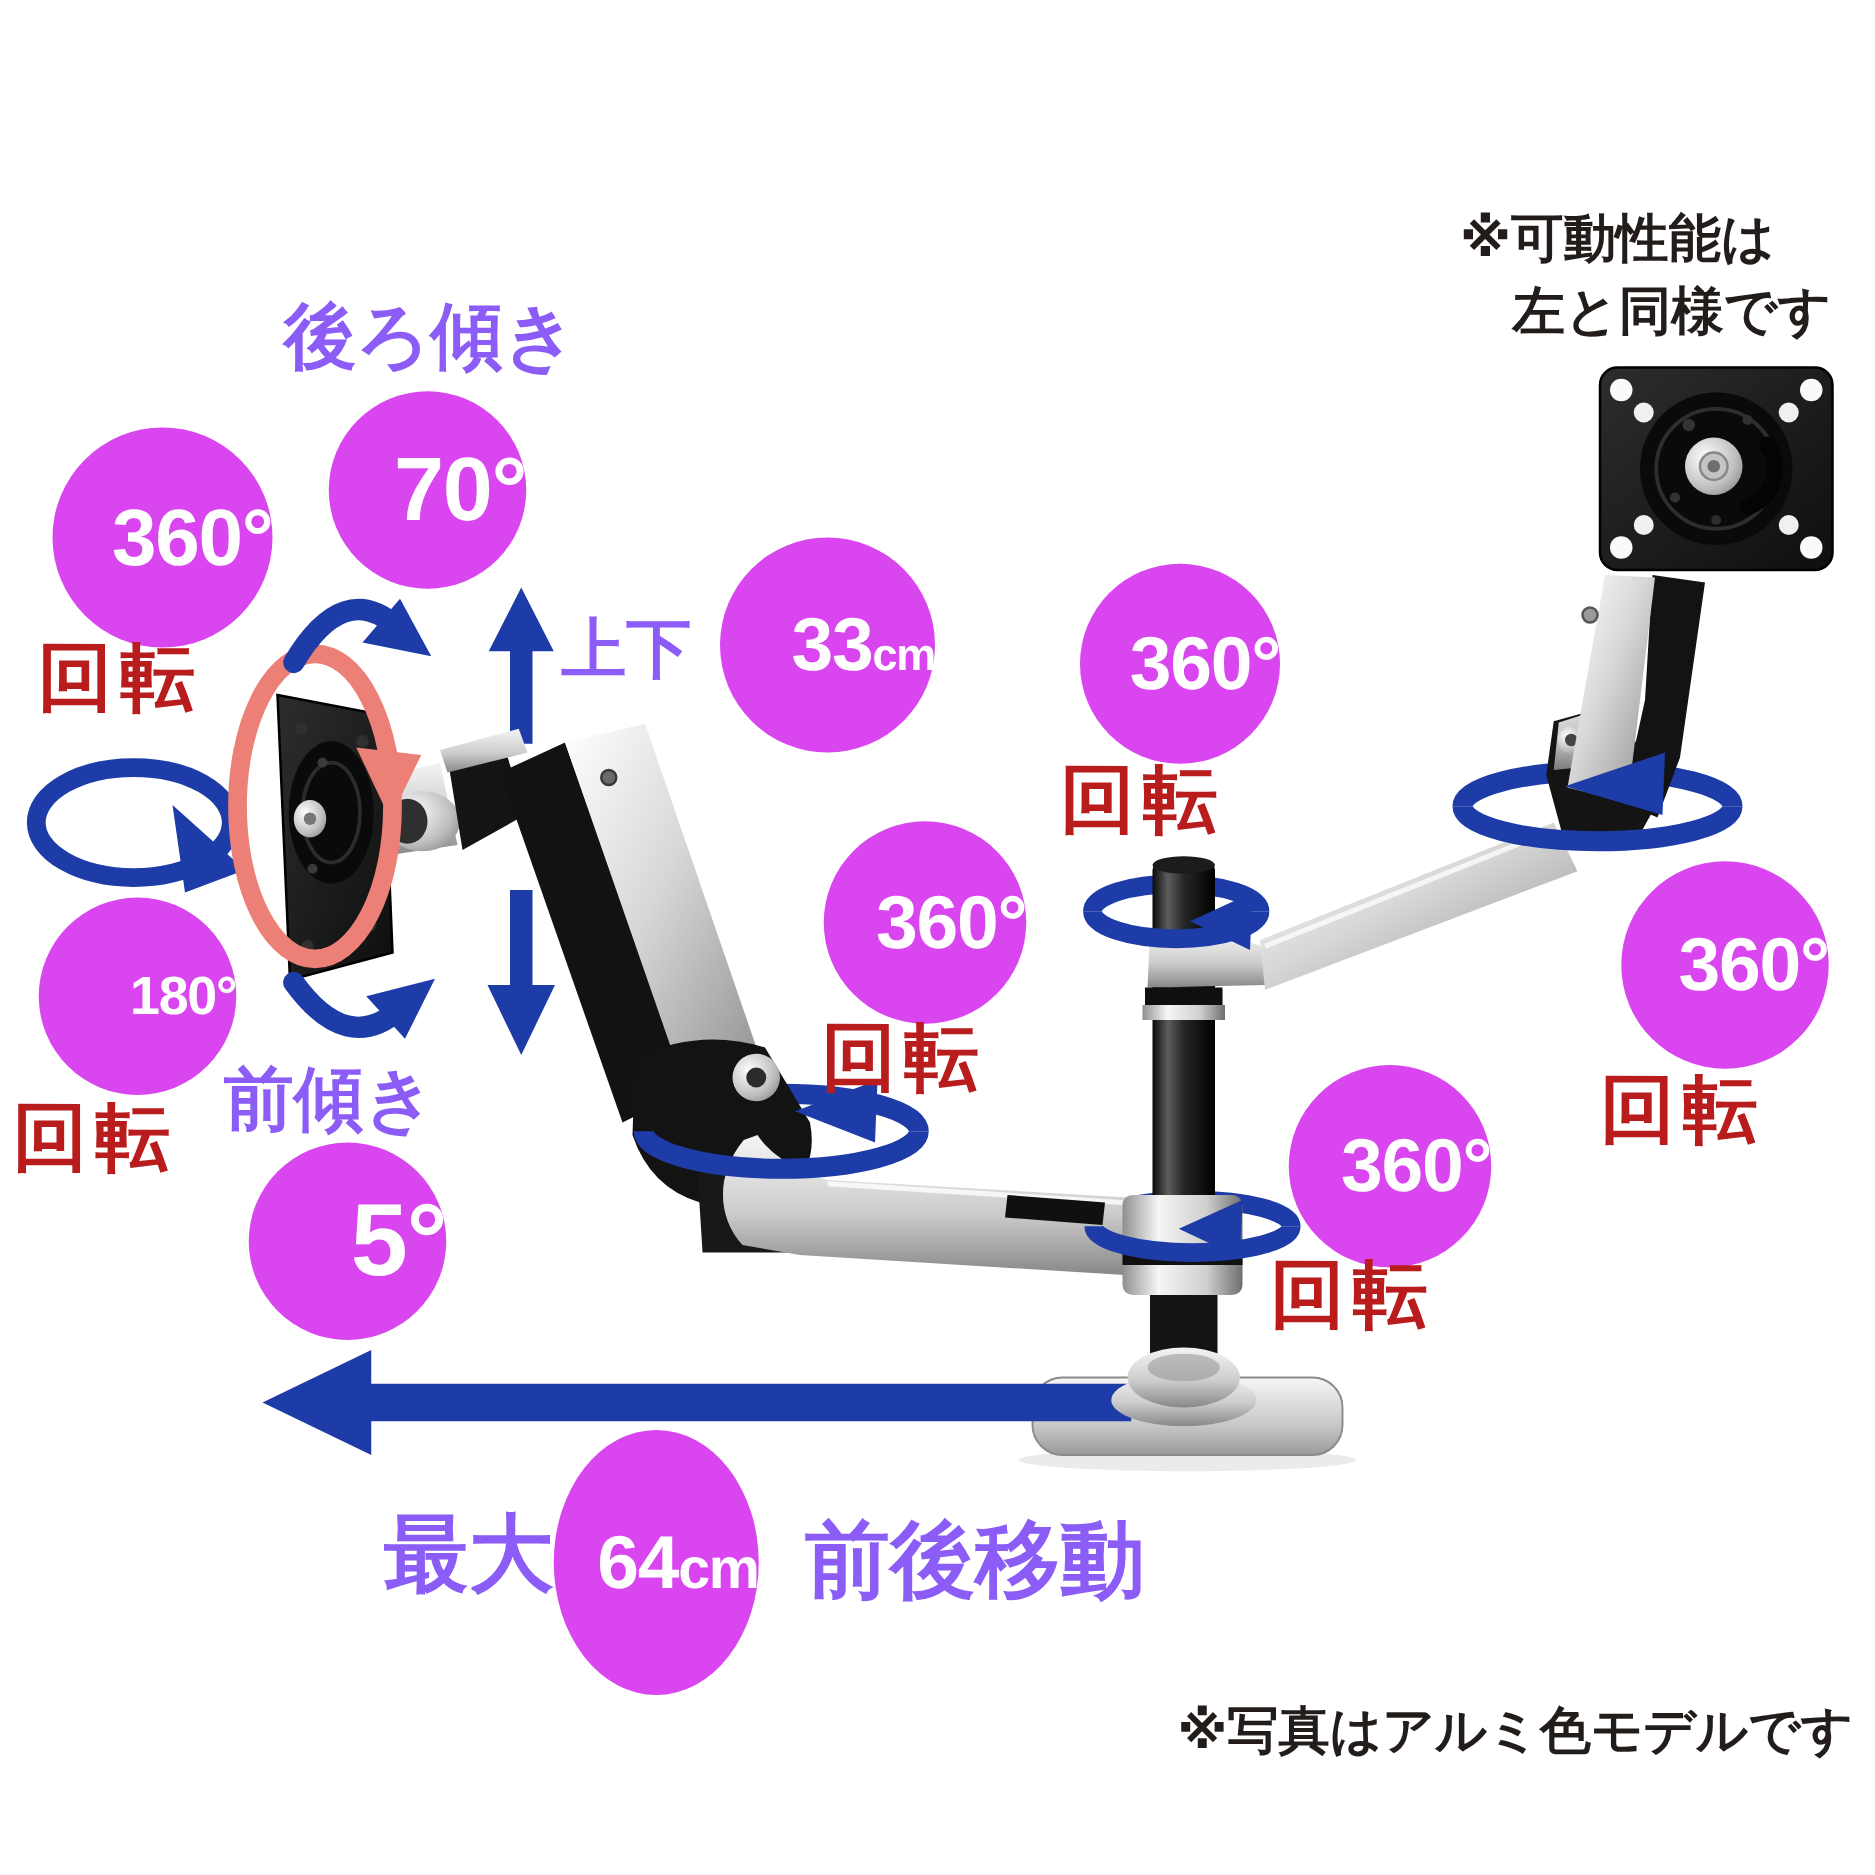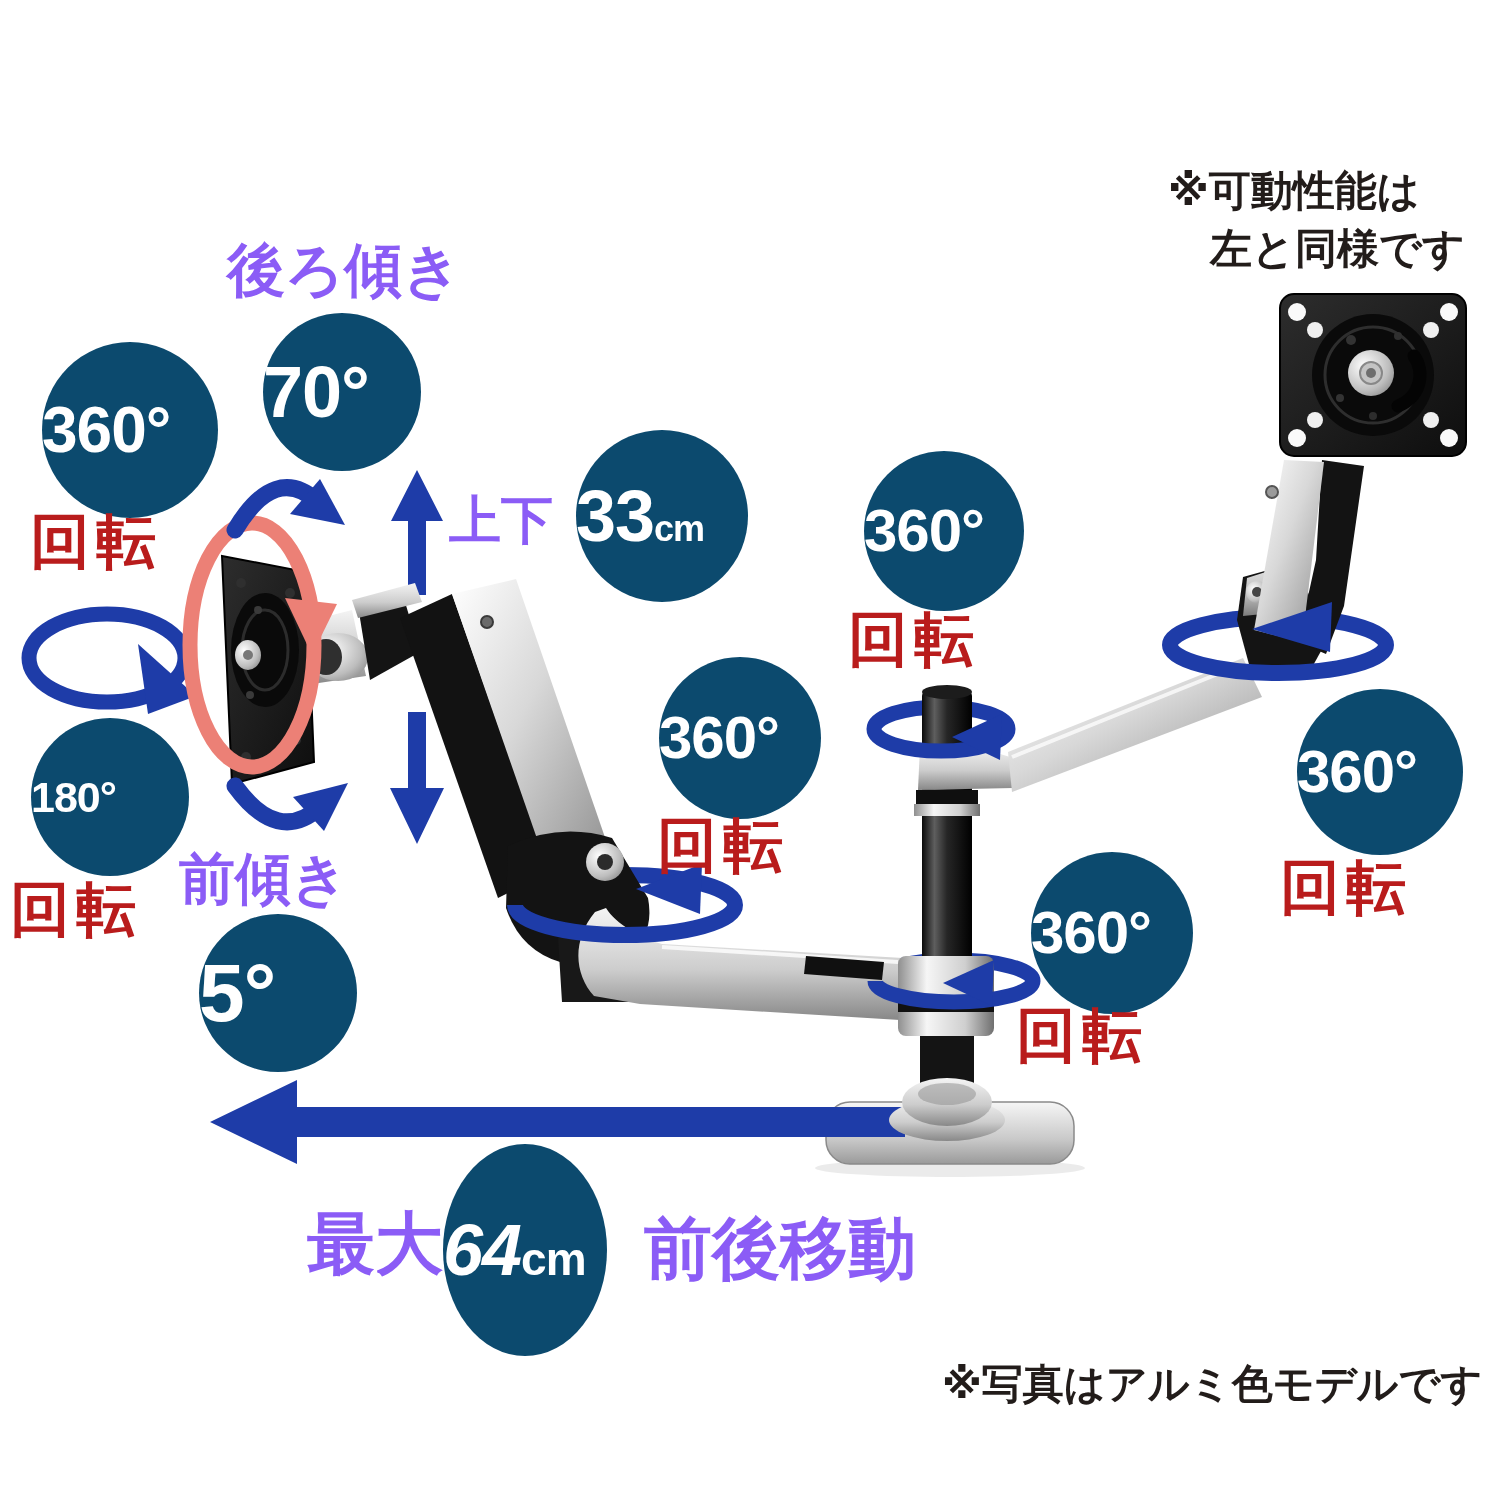--- a/index.html
+++ b/index.html
@@ -2,22 +2,22 @@
 <html><head>
 <meta charset="utf-8">
 <style>
   html,body{margin:0;padding:0;background:#fff;}
   #stage{
     position:relative;width:1500px;height:1500px;background:#ffffff;overflow:hidden;
     font-family:"Liberation Sans","DejaVu Sans",sans-serif;
   }
   #stage svg{position:absolute;left:0;top:0;}
   .badge{
-    position:absolute;border-radius:50%;background:#0c4a6e;color:#fff;
-    display:flex;align-items:center;justify-content:flex-start;
+    position:absolute;border-radius:50%;background:#d946ef;color:#fff;
+    display:flex;align-items:center;justify-content:flex-end;
     font-weight:700;line-height:1;letter-spacing:-1px;
   }
   .badge .u{font-weight:700;}
   .jp{position:absolute;color:#8b5cf6;font-weight:700;line-height:1.25;white-space:nowrap;}
   .kaiten{position:absolute;color:#b91c1c;font-weight:700;text-align:left;letter-spacing:6px;line-height:1;white-space:nowrap;}
   .note{position:absolute;color:#221c1a;font-weight:600;line-height:1.35;white-space:nowrap;}
   .txtlayer{pointer-events:none;}
 </style>
 </head>
 <body>
@@ -234,21 +234,21 @@
     <div class="kaiten" style="left:30px;top:512px;width:200px;font-size:60px;">回転</div>
 
     <div class="badge" style="left:263px;top:313px;width:158px;height:158px;font-size:72px;">
       <span>70°</span>
     </div>
 
     <div class="jp" style="left:449px;top:488px;font-size:52px;">上下</div>
 
     <div class="badge" style="left:576px;top:430px;width:172px;height:172px;">
       <span style="display:inline-flex;align-items:baseline;">
-        <span class="v" style="font-size:72px;">33</span>
+        <span class="v" style="font-size:60px;">33</span>
           <span class="u" style="font-size:36px;">cm</span>
       </span>
     </div>
 
     <div class="badge" style="left:31px;top:718px;width:158px;height:158px;font-size:43px;">
       <span>180°</span>
     </div>
     <div class="kaiten" style="left:10px;top:880px;width:200px;font-size:60px;">回転</div>
 
     <div class="jp" style="left:179px;top:844px;font-size:56px;">前傾き</div>
@@ -274,21 +274,21 @@
 
     <div class="badge" style="left:1031px;top:852px;width:162px;height:162px;font-size:60px;">
       <span>360°</span>
     </div>
     <div class="kaiten" style="left:1016px;top:1006px;width:200px;font-size:60px;">回転</div>
 
     <div class="jp" style="left:307px;top:1206px;font-size:68px;font-family:Liberation Mono, monospace;">最大</div>
 
     <div class="badge" style="left:443px;top:1144px;width:164px;height:212px;">
       <span style="display:inline-flex;align-items:baseline;">
-        <span class="v" style="font-size:72px;font-style:italic;">64</span>
+        <span class="v" style="font-size:60px;">64</span>
           <span class="u" style="font-size:46px;">cm</span>
       </span>
     </div>
 
     <div class="jp" style="left:644px;top:1206px;font-size:68px;">前後移動</div>
 
     <div class="note" style="left:1168px;top:163px;font-size:42px;">※可動性能は</div>
     <div class="note" style="left:1210px;top:221px;font-size:42px;text-align:center;">左と同様です</div>
 
     <div class="note" style="left:942px;top:1357px;font-size:41px;">※写真はアルミ色モデルです</div>

